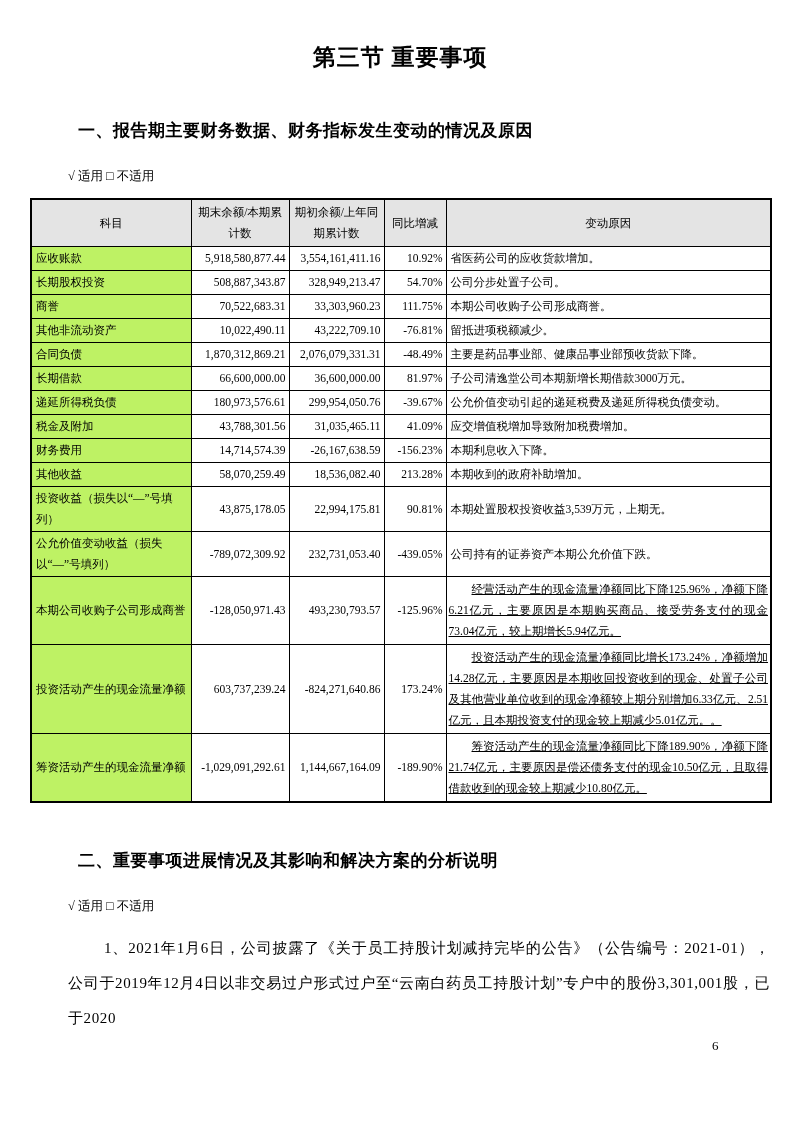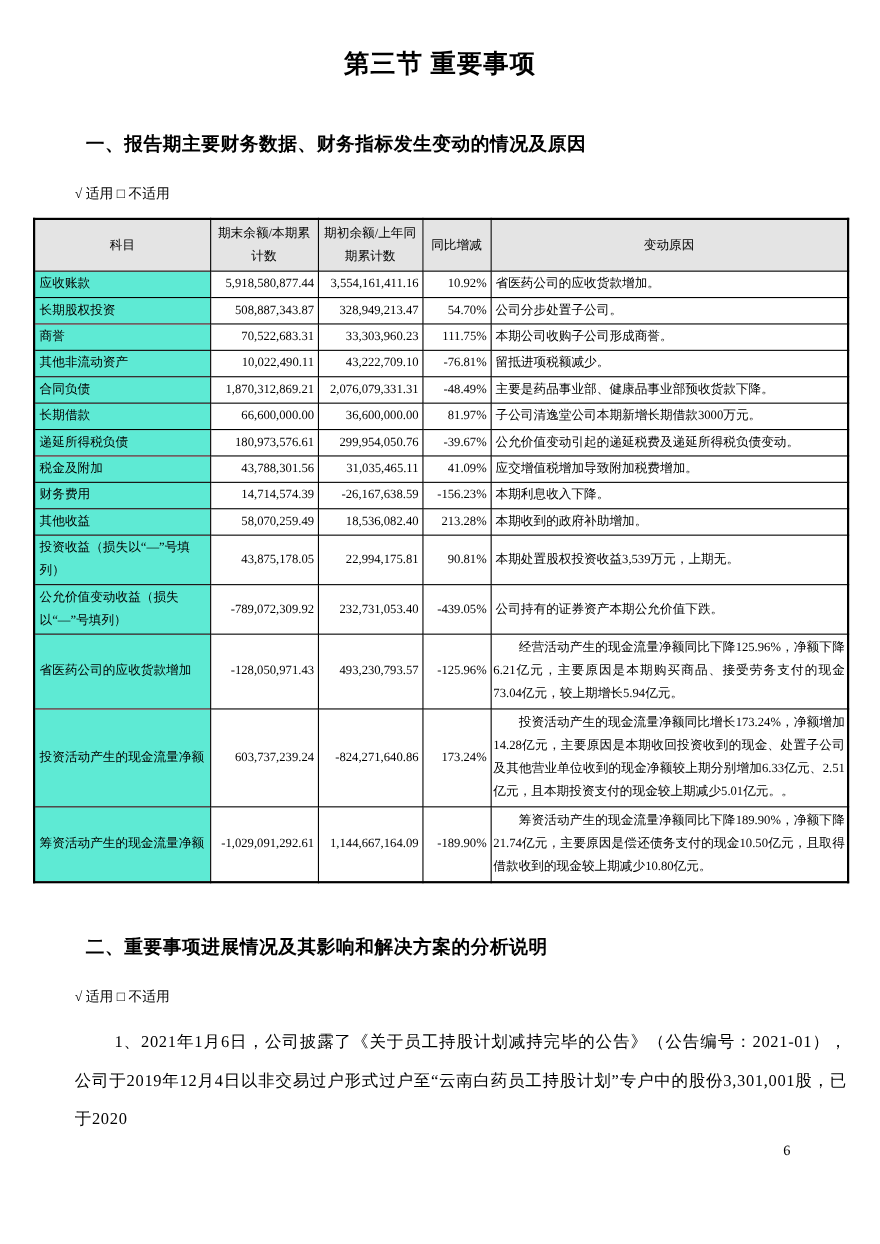--- a/index.html
+++ b/index.html
@@ -53,39 +53,40 @@
     overflow:hidden;
   }
   table.fin th {
     background:#e4e4e4;
     font-weight:normal;
     text-align:center;
     height:46px;
     padding:2px 3px;
   }
   td.subject {
-    background:#5eead4;
+    background:#bef264;
     text-align:left;
     padding:1px 2px 1px 4px;
     height:22px;
   }
   td.num {
     text-align:right;
     padding:1px 3px 1px 1px;
     font-family:"Liberation Serif","DejaVu Serif",serif;
   }
   td.reason {
     text-align:left;
     padding:1px 2px 1px 4px;
   }
   td.reason-long {
     text-indent:2em;
     text-align:justify;
     padding:2px 2px 2px 2px;
     line-height:23px;
+    text-decoration:underline;
   }
   .body-para {
     margin:16px 30px 0 68px;
     font-size:15px;
     line-height:35px;
     text-align:justify;
     text-indent:2.4em;
     letter-spacing:0.6px;
   }
   .page-number {
@@ -203,21 +204,21 @@
           <td class="reason">本期处置股权投资收益3,539万元，上期无。</td>
         </tr>
         <tr>
           <td class="subject">公允价值变动收益（损失以“—”号填列）</td>
           <td class="num">-789,072,309.92</td>
           <td class="num">232,731,053.40</td>
           <td class="num">-439.05%</td>
           <td class="reason">公司持有的证券资产本期公允价值下跌。</td>
         </tr>
         <tr>
-          <td class="subject">省医药公司的应收货款增加</td>
+          <td class="subject">本期公司收购子公司形成商誉</td>
           <td class="num">-128,050,971.43</td>
           <td class="num">493,230,793.57</td>
           <td class="num">-125.96%</td>
           <td class="reason reason-long">经营活动产生的现金流量净额同比下降125.96%，净额下降6.21亿元，主要原因是本期购买商品、接受劳务支付的现金73.04亿元，较上期增长5.94亿元。</td>
         </tr>
         <tr>
           <td class="subject">投资活动产生的现金流量净额</td>
           <td class="num">603,737,239.24</td>
           <td class="num">-824,271,640.86</td>
           <td class="num">173.24%</td>

